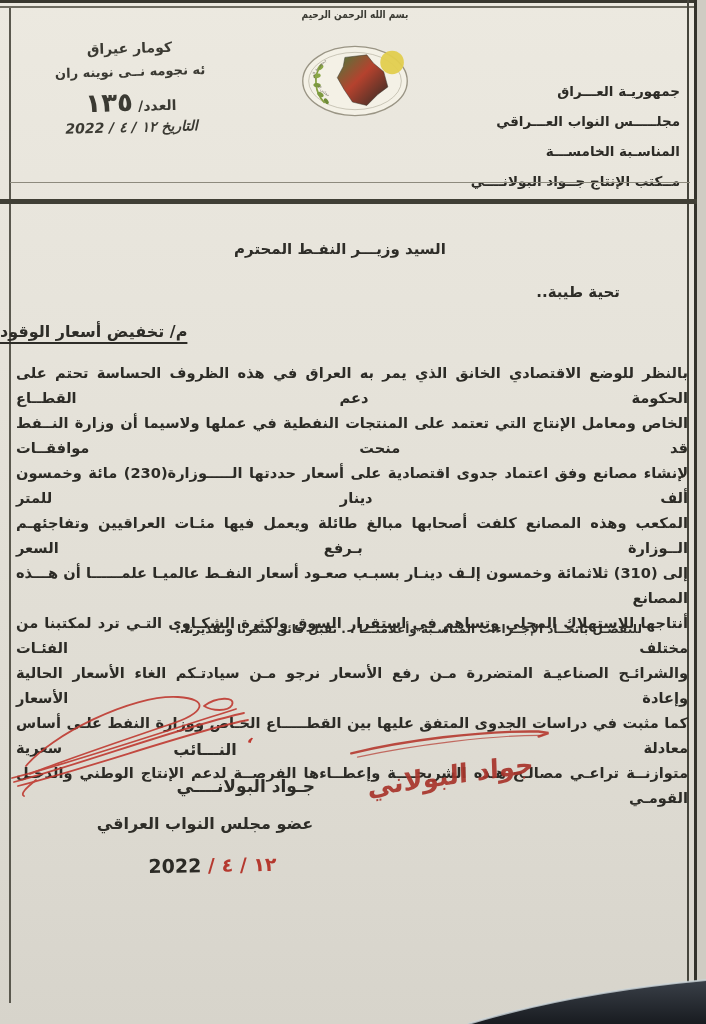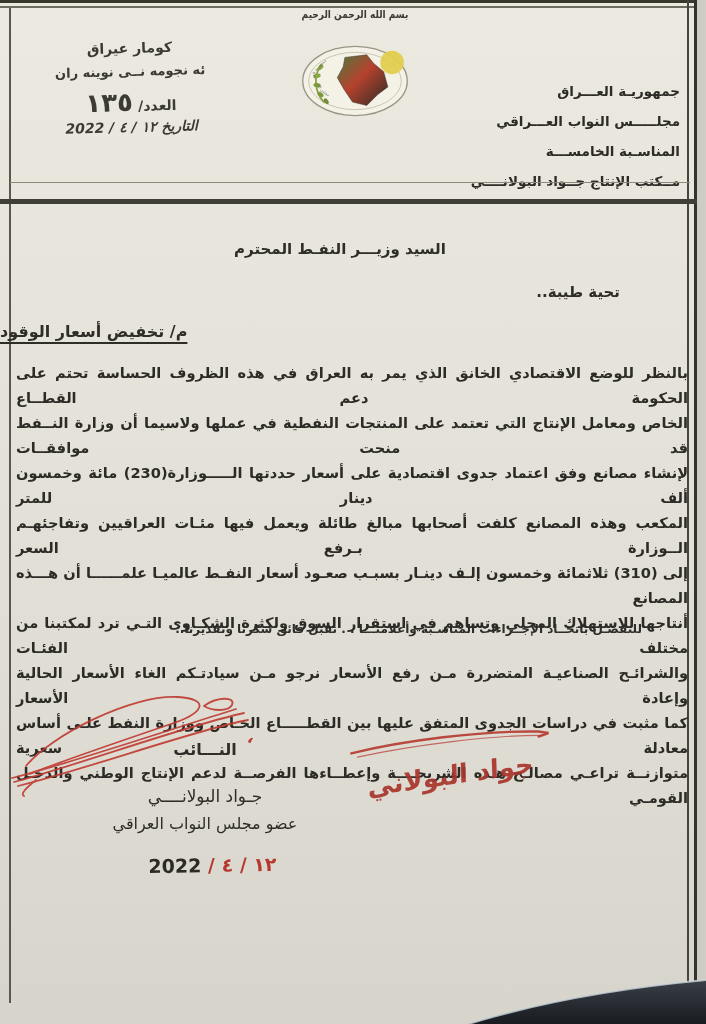--- a/index.html
+++ b/index.html
@@ -56,22 +56,22 @@
 
   .scribble{left:6px;top:668px;width:260px;height:130px;}
   .sig-title{left:150px;top:740px;width:110px;text-align:center;font-size:16px;font-weight:bold;}
   .red-tick{left:248px;top:728px;color:#bf3a31;font-size:16px;font-weight:bold;transform:rotate(18deg);}
   .stamp{left:345px;top:726px;width:220px;height:115px;transform:rotate(-3deg);}
   .stamp-text{
     position:absolute;left:6px;top:34px;width:200px;text-align:center;
     color:#a8352c;font-size:26px;font-weight:bold;
     transform:rotate(-5deg) skewX(-6deg);letter-spacing:-1px;opacity:.92;
   }
-  .sig-name{left:95px;top:776px;width:220px;text-align:center;font-size:17px;font-weight:normal;margin-top:10px;}
-  .sig-role{left:70px;top:814px;width:270px;text-align:center;font-size:16px;font-weight:normal;}
+  .sig-name{left:95px;top:776px;width:220px;font-size:17px;font-weight:bold;}
+  .sig-role{left:70px;top:814px;width:270px;text-align:center;font-size:16px;font-weight:bold;}
   .sig-date{left:105px;top:854px;width:215px;text-align:center;font-size:19px;font-weight:bold;transform:rotate(-1deg);}
   .sig-date .red{color:#b5392f;letter-spacing:2px;}
   .sig-date .dark{color:#2c2b26;letter-spacing:1px;}
 
   .corner-shadow{left:0;top:0;width:706px;height:1024px;pointer-events:none;}
 </style>
 </head>
 <body>
 
 <div class="page">

